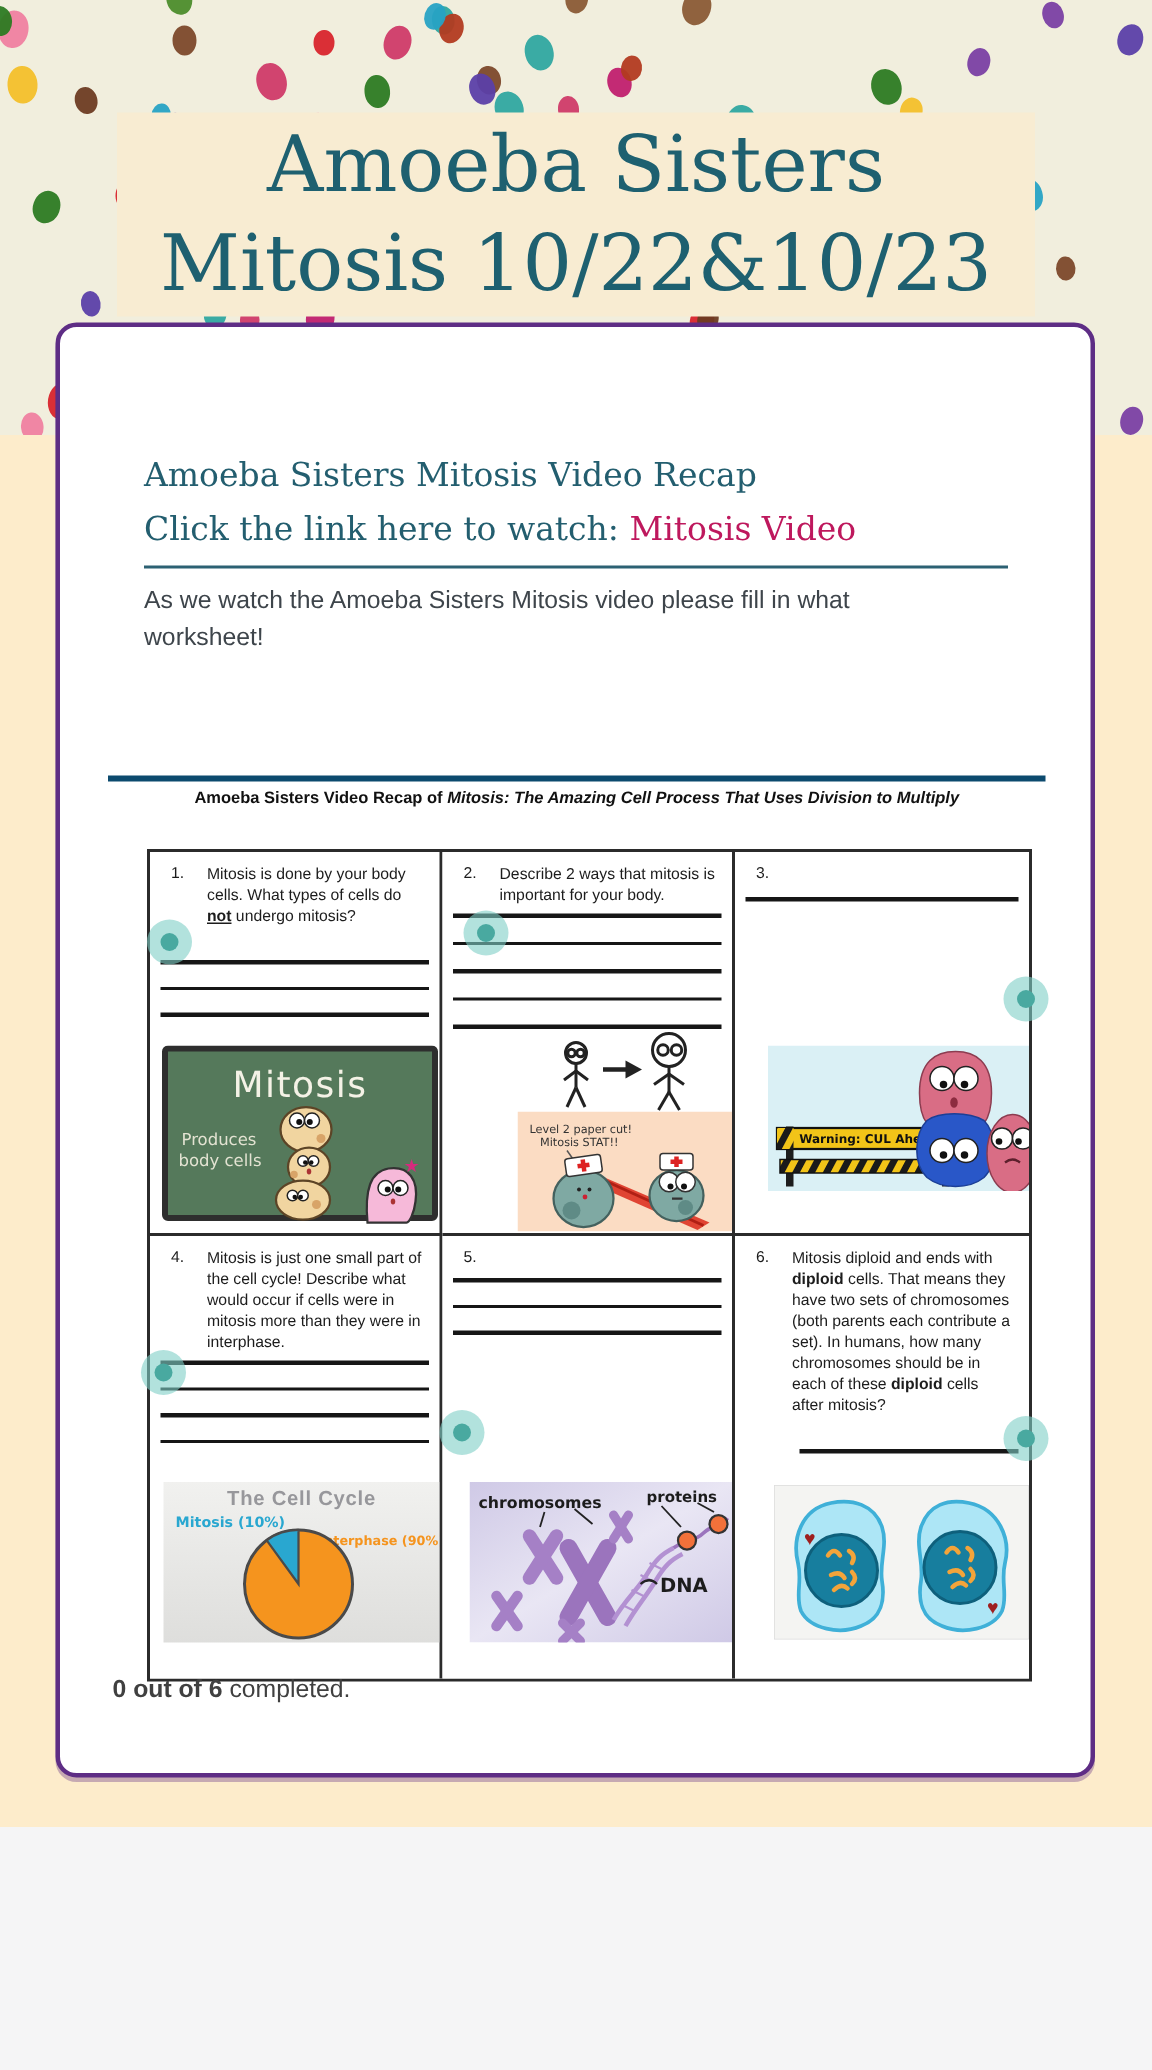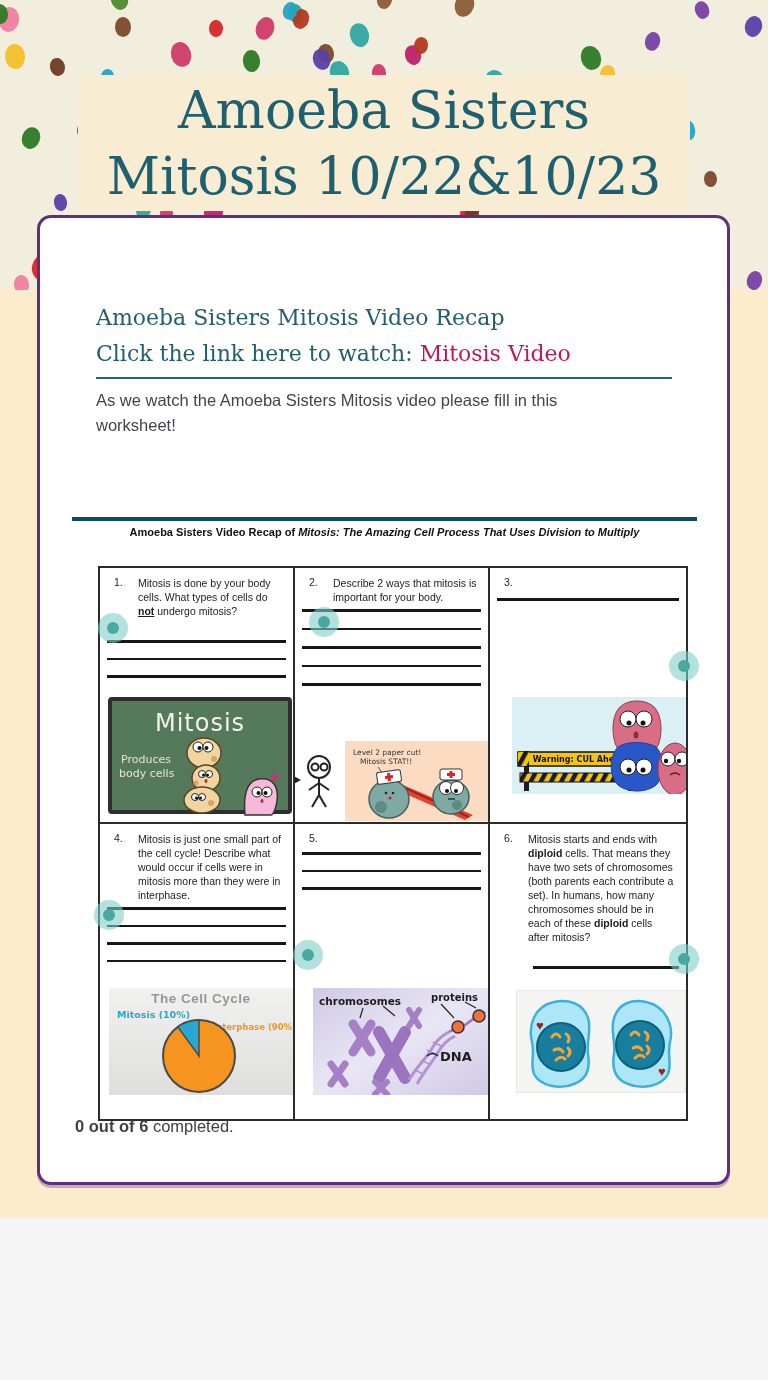--- a/index.html
+++ b/index.html
@@ -43,21 +43,21 @@
            display:flex;flex-direction:column;overflow:hidden;background:#fff;}
   .ws-cell:nth-child(3n){border-right:none;}
   .ws-cell:nth-child(n+4){border-bottom:none;}
   .qrow{display:flex;padding:8px 6px 0 14px;}
   .qnum{flex:none;width:24px;font-size:10.5px;color:#1c1c1c;}
   .qtext{flex:1;font-size:10.5px;line-height:14px;color:#1c1c1c;padding-right:4px;}
   .qtext b{font-weight:700;}
   .lines{margin:0 7px;}
   .ln{height:2.5px;background:#161616;}
   .imgwrap{margin-top:auto;display:flex;justify-content:flex-end;}
-  .pc{display:flex;flex-direction:row;align-items:center;}
+  .pc{display:flex;flex-direction:column;align-items:center;}
 
   
   .pie-box{width:184px;height:107px;background:linear-gradient(180deg,#f1f1ef,#dededc);
            display:flex;flex-direction:column;align-items:center;}
   .pie-title{margin-top:3px;font-size:13.5px;font-weight:700;color:#97979b;letter-spacing:.5px;}
 
   
   .hotspot{position:absolute;width:30px;height:30px;transform:translate(-50%,-50%);
            border-radius:50%;background:rgba(127,206,199,.6);cursor:pointer;}
   .hotspot::after{content:'';position:absolute;left:9px;top:9px;width:12px;height:12px;
@@ -162,21 +162,21 @@
 
   <div class="banner">
     <div class="banner-line">Amoeba Sisters</div>
     <div class="banner-line">Mitosis 10/22&amp;10/23</div>
   </div>
 
   <div class="card">
     <h1>Amoeba Sisters Mitosis Video Recap</h1>
     <div class="h2"><span>Click the link here to watch:</span> <a href="#">Mitosis Video</a></div>
     <div class="rule"></div>
-    <p class="intro">As we watch the Amoeba Sisters Mitosis video please fill in this worksheet!</p>
+    <p class="intro">As we watch the Amoeba Sisters Mitosis video please fill in what worksheet!</p>
 
     <div class="worksheet" id="worksheet">
       <div class="ws-title"><span class="b">Amoeba Sisters Video Recap of </span><span class="bi">Mitosis: The Amazing Cell Process That Uses Division to Multiply</span></div>
       <div class="ws-grid" id="ws-grid">
           <div class="ws-cell">
             <div class="qrow">
               <span class="qnum">1.</span>
               <span class="qtext"><span>Mitosis is done by your body cells.  What types of cells do </span><b style="text-decoration: underline;">not</b><span> undergo mitosis?</span></span>
             </div>
             <div class="lines">
@@ -419,21 +419,21 @@
     <line x1="128" y1="16" x2="141" y2="30" stroke="#222" stroke-width="1.2"></line>
                 <line x1="152" y1="14" x2="163" y2="20" stroke="#222" stroke-width="1.2"></line>
     <path d="M114,68 Q120,63 125,68" stroke="#222" stroke-width="1.5" fill="none"></path>
     <text x="127" y="73" font-family="DejaVu Sans" font-size="13" font-weight="bold" fill="#1c1c1c">DNA</text>
   </svg>
             </div>
           </div>
           <div class="ws-cell">
             <div class="qrow">
               <span class="qnum">6.</span>
-              <span class="qtext"><span>Mitosis starts and ends with </span><b>diploid</b><span> cells.  That means they have two sets of chromosomes (both parents each contribute a set).  In humans, how many chromosomes should be in each of these </span><b>diploid</b><span> cells after mitosis?</span></span>
+              <span class="qtext"><span>Mitosis diploid and ends with </span><b>diploid</b><span> cells.  That means they have two sets of chromosomes (both parents each contribute a set).  In humans, how many chromosomes should be in each of these </span><b>diploid</b><span> cells after mitosis?</span></span>
             </div>
             <div class="lines">
               <div class="ln" style="margin-top: 22px; margin-left: 36px;"></div>
             </div>
             <div class="imgwrap" style="margin-bottom: 26px;">
               <svg width="170" height="103" viewBox="0 0 170 103">
     <rect width="170" height="103" fill="#f4f4f2" stroke="#dcdcdc"></rect>
     <path d="M38,12 C18,16 12,36 16,52 C19,64 14,74 18,84 C24,96 44,100 58,94 C72,89 74,76 72,64 C70,52 76,40 72,28 C67,13 52,9 38,12 Z" fill="#ade6f6" stroke="#3fb0d8" stroke-width="2.5"></path>
     <circle cx="45" cy="57" r="24" fill="#177e9e" stroke="#0e607c" stroke-width="2"></circle>
     <g stroke="#f3a43a" stroke-width="3" stroke-linecap="round" fill="none">

